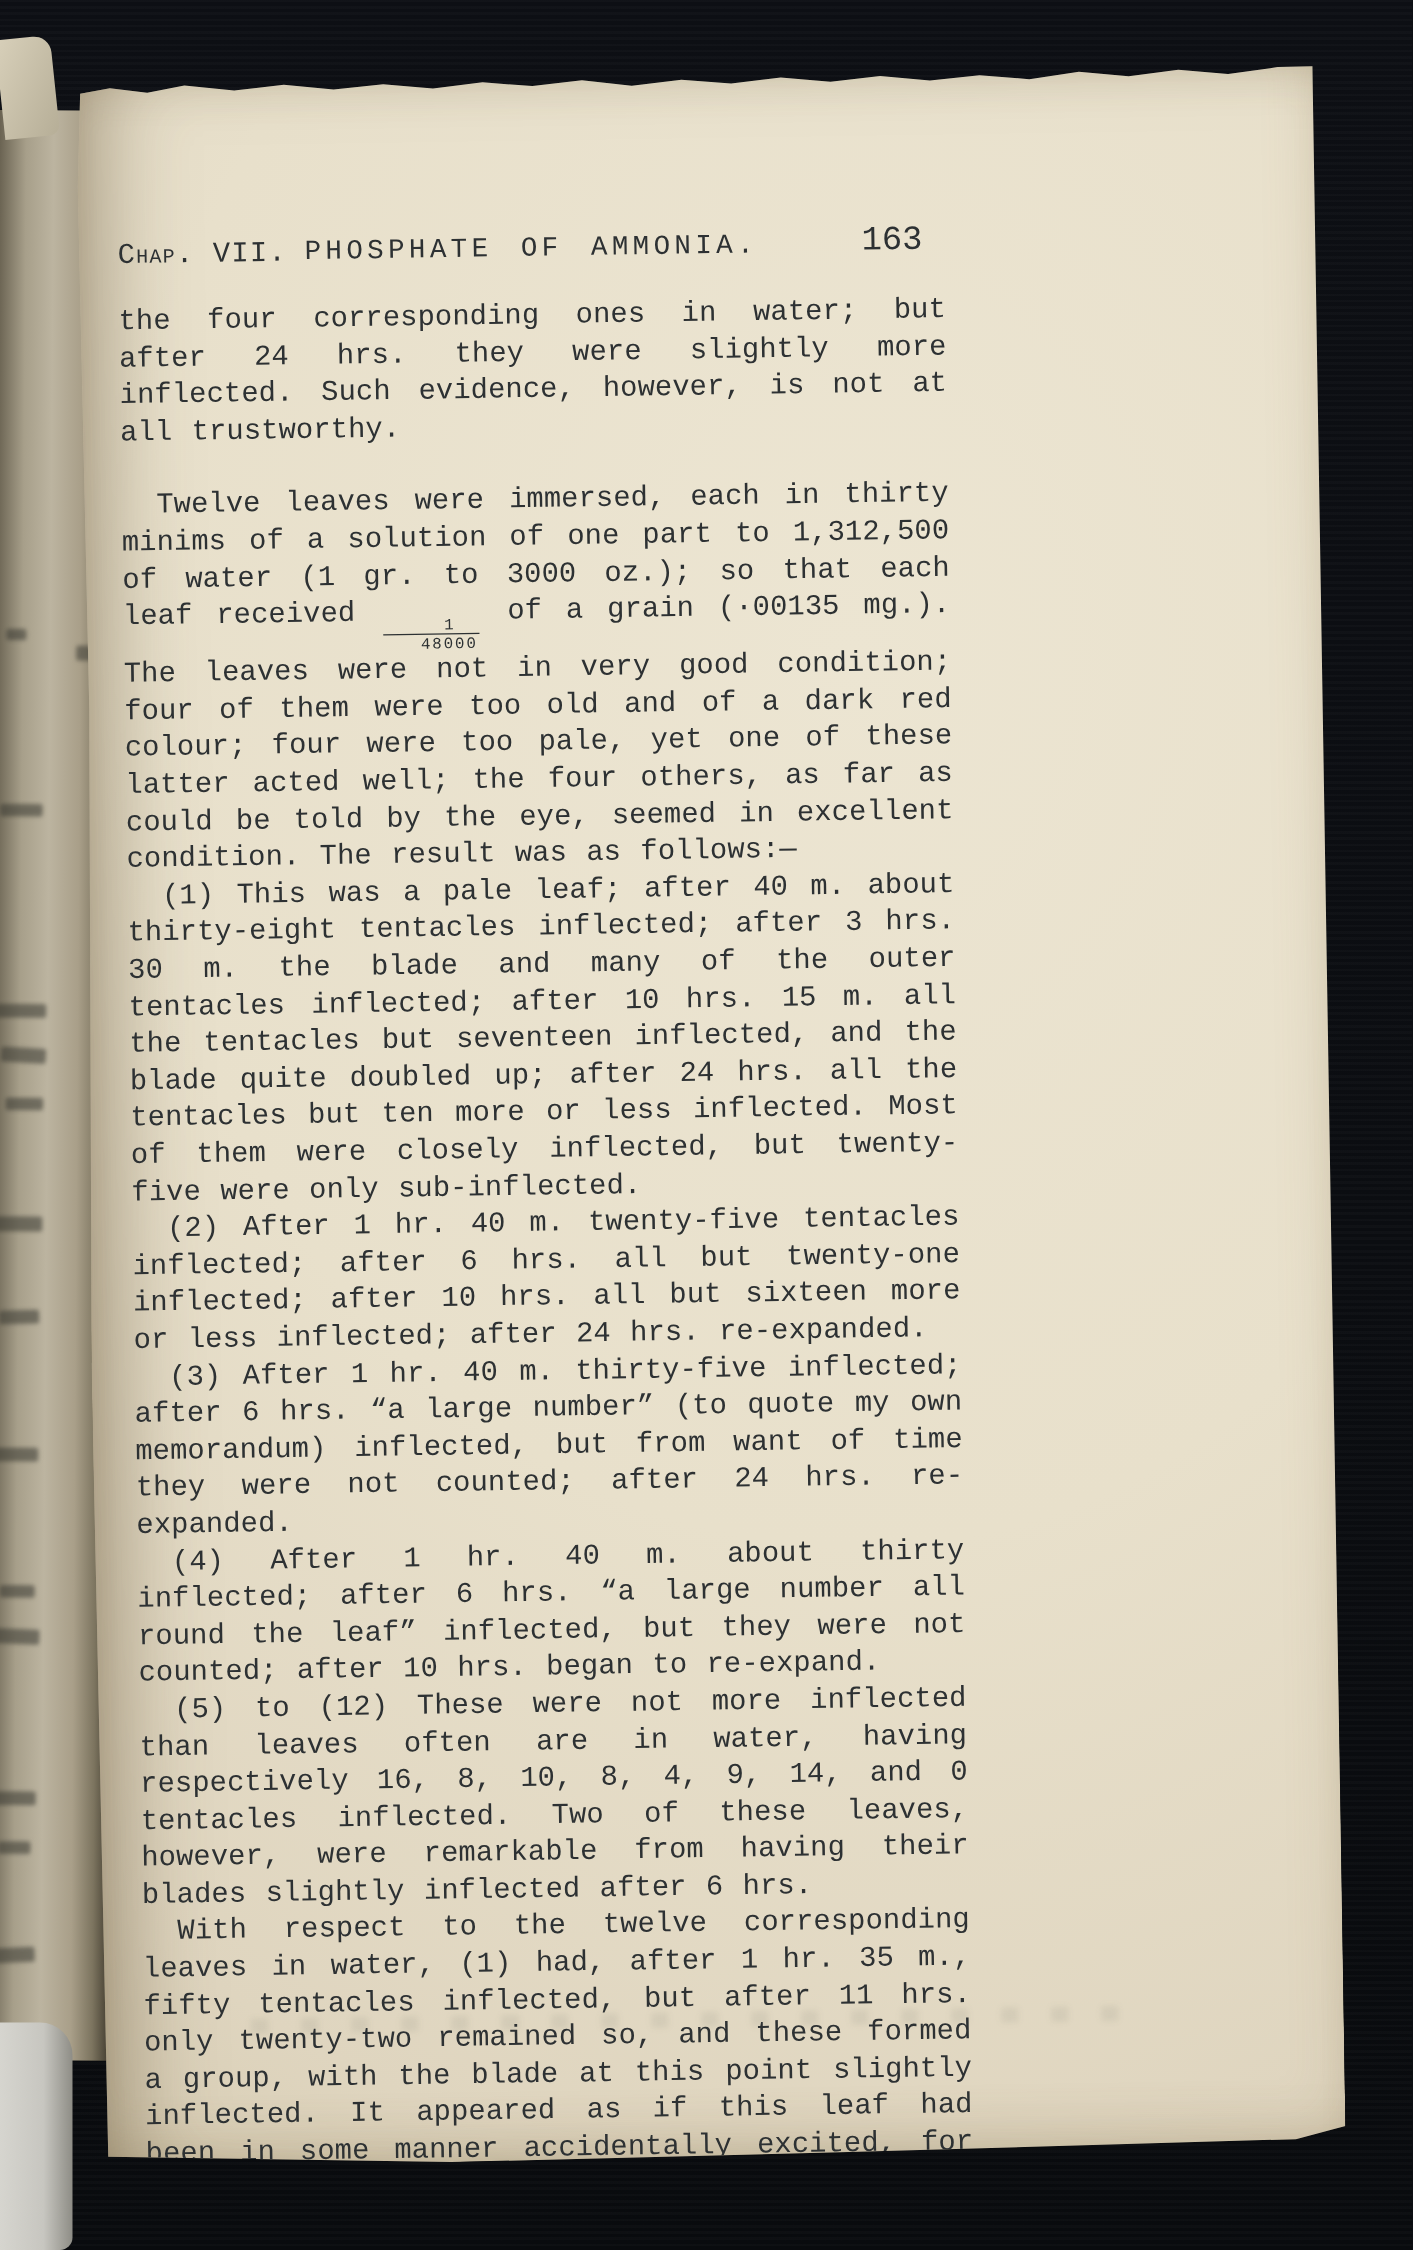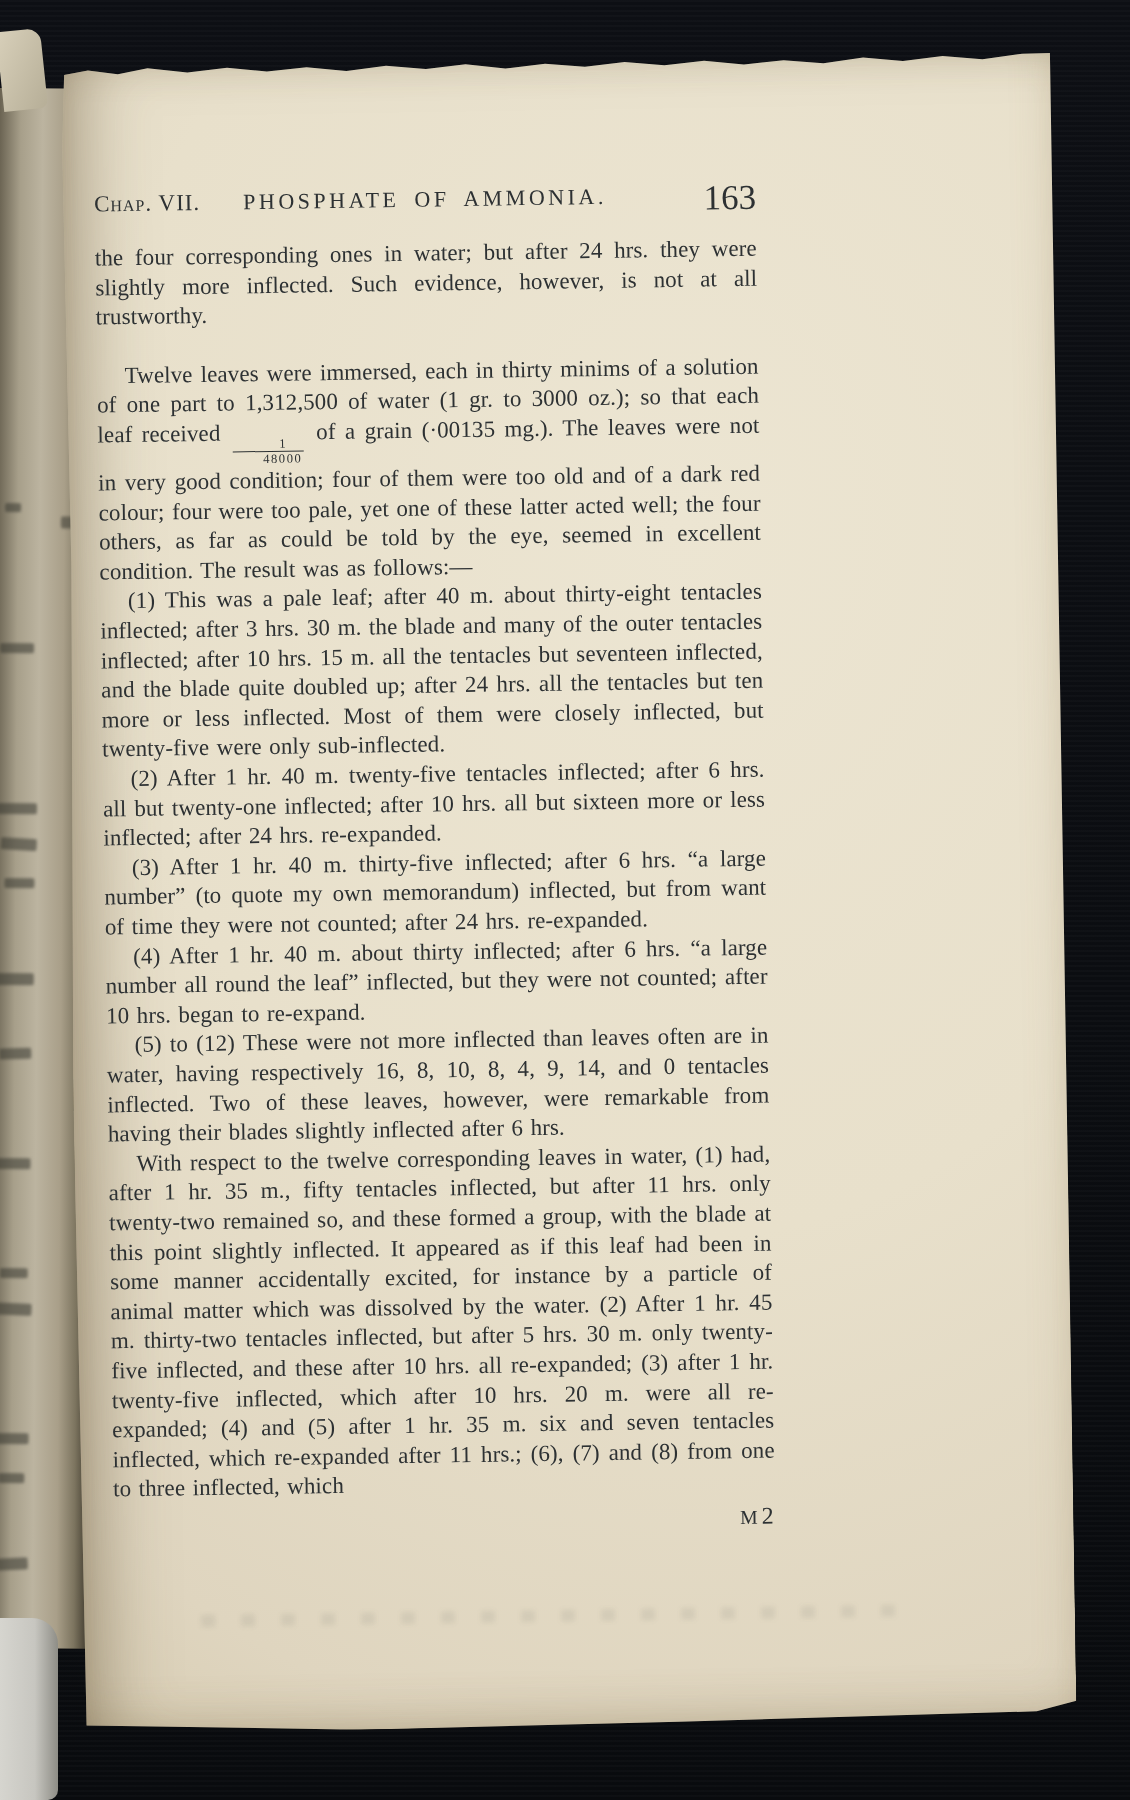--- a/index.html
+++ b/index.html
@@ -11,20 +11,21 @@
     background: #0c0e12;
     font-family: "Liberation Serif", "DejaVu Serif", serif;
   }
   .photo {
     position: relative;
     width: 1130px;
     height: 1800px;
     background:
       repeating-linear-gradient(180deg, rgba(255,255,255,0.018) 0 2px, rgba(0,0,0,0) 2px 5px),
       linear-gradient(180deg, #0d0f14 0%, #0b0d11 55%, #090b0e 100%);
+    font-family: Liberation Mono, monospace;
   }
 
   
   .prev-page {
     position: absolute;
     left: 0; top: 88px;
     width: 96px; height: 1560px;
     background: linear-gradient(90deg,
       #6a6352 0%, #a79f8a 22%, #bcb4a0 45%, #a99f89 70%, #7c745f 88%, #4a4436 100%);
     transform: rotate(0.4deg);
@@ -94,22 +95,22 @@
     letter-spacing: 1px;
   }
   .head-title {
     position: absolute; left: 0; right: 0; top: 6px;
     text-align: center;
     font-size: 22px;
     letter-spacing: 3.5px;
     word-spacing: 6px;
   }
   .page-number {
-    position: absolute; right: 0; top: 2px;
-    font-size: 35px;
+    position: absolute; right: 18px; top: 2px;
+    font-size: 27px;
   }
 
   .body-text p {
     margin: 0;
     font-size: 23px;
     line-height: 29.6px;
     text-align: justify;
     word-spacing: 1.6px;
     letter-spacing: 0.1px;
   }

